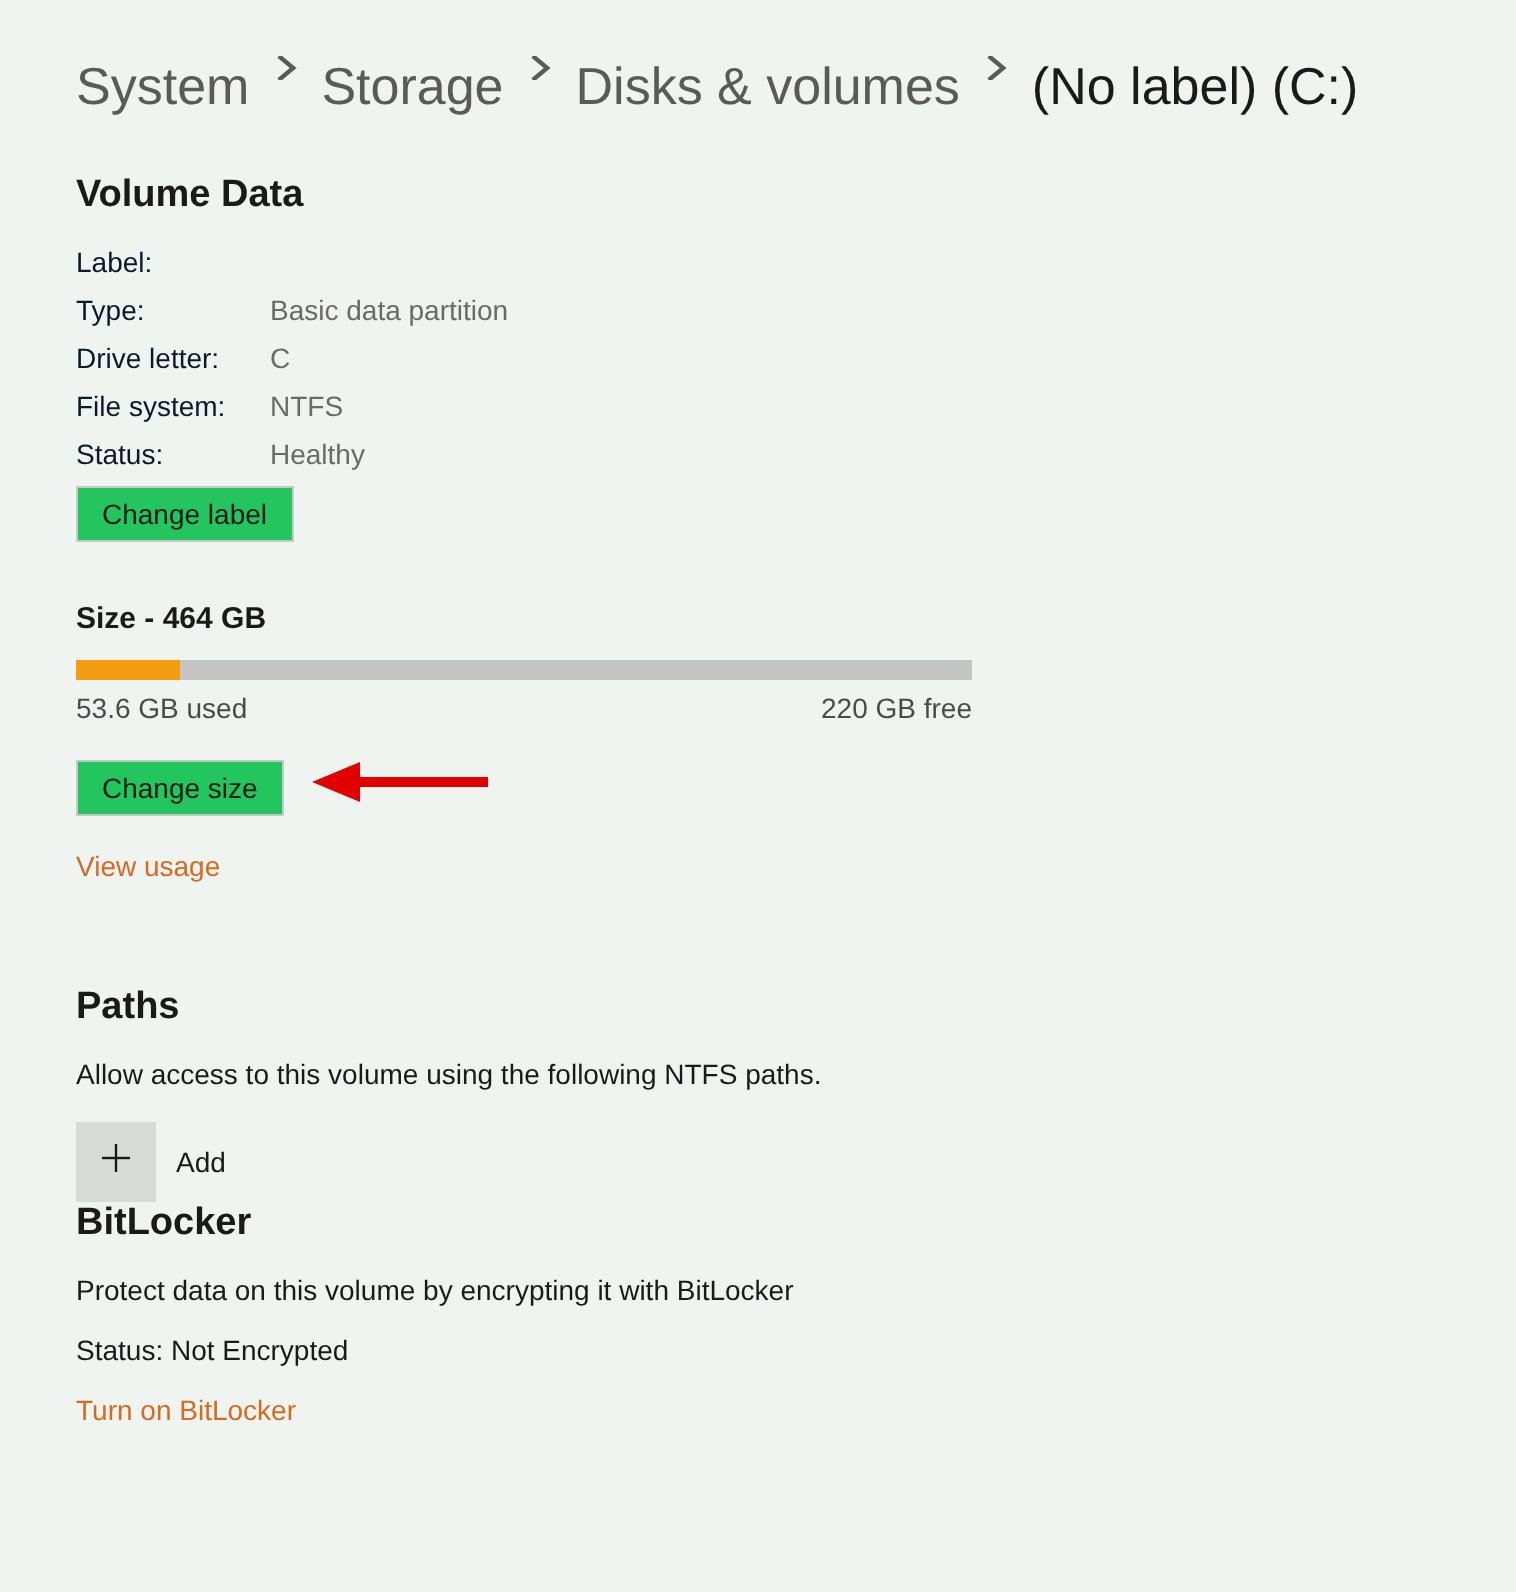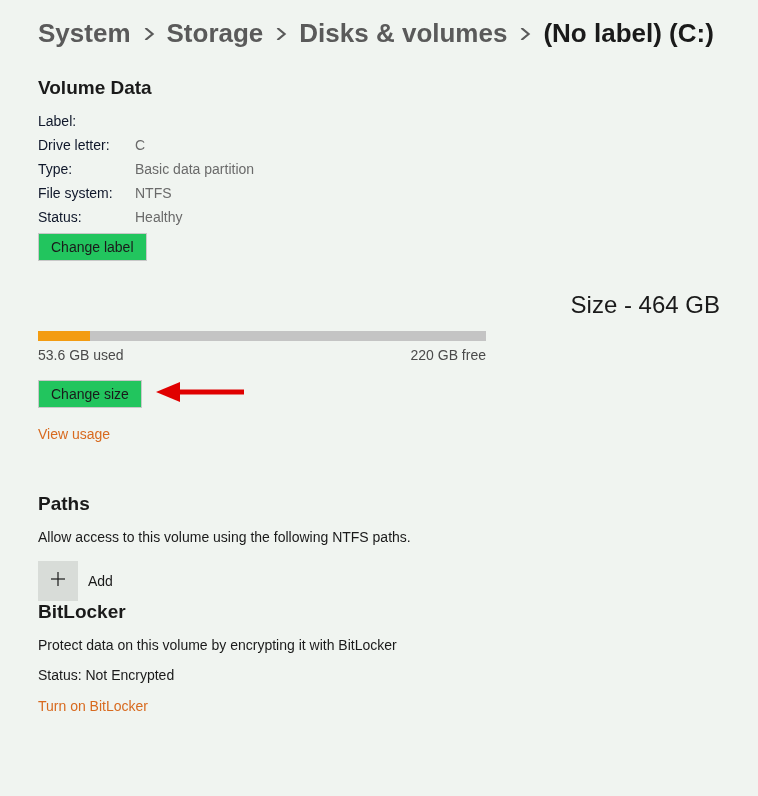--- a/index.html
+++ b/index.html
@@ -10,27 +10,28 @@
     body {
       font-family: "Segoe UI", -apple-system, sans-serif;
       background: #f0f4f0;
       width: 758px;
       height: 796px;
       padding: 18px 38px;
       color: #1a1a1a;
     }
     .breadcrumb {
       font-size: 26px;
-      font-weight: 700;
+      font-weight: 400;
       color: #5a5a5a;
       margin-bottom: 28px;
       display: flex;
-      align-items: center;
+      align-items: flex-start;
       flex-wrap: wrap;
       gap: 2px;
+      margin-top: 10px;
     }
     .breadcrumb .crumb {
       color: #5a5a5a;
     }
     .breadcrumb .crumb.current {
       color: #1a1a1a;
     }
     .breadcrumb .sep {
       display: inline-flex;
       align-items: center;
@@ -67,24 +68,23 @@
       padding: 5px 12px;
       font-size: 14px;
       font-family: inherit;
       color: #1a1a1a;
       cursor: pointer;
     }
     .size-block {
       margin-top: 30px;
     }
     .size-title {
-      font-size: 24px;
-      font-weight: 400;
+      font-size: 15px;
+      font-weight: 700;
       margin-bottom: 12px;
-      text-align: right;
     }
     .bar-wrap {
       width: 448px;
       height: 10px;
       background: #c4c4c4;
       position: relative;
     }
     .bar-fill {
       height: 100%;
       background: #f39c12;
@@ -186,26 +186,26 @@
   <span class="crumb current">(No label) (C:)</span>
 </div>
 
 <h2 class="section">Volume Data</h2>
 <div>
   <div class="vol-row">
     <span class="lbl">Label:</span>
     <span class="val"></span>
   </div>
   <div class="vol-row">
+    <span class="lbl">Type:</span>
+    <span class="val">Basic data partition</span>
+  </div>
+  <div class="vol-row">
     <span class="lbl">Drive letter:</span>
     <span class="val">C</span>
-  </div>
-  <div class="vol-row">
-    <span class="lbl">Type:</span>
-    <span class="val">Basic data partition</span>
   </div>
   <div class="vol-row">
     <span class="lbl">File system:</span>
     <span class="val">NTFS</span>
   </div>
   <div class="vol-row">
     <span class="lbl">Status:</span>
     <span class="val">Healthy</span>
   </div>
 </div>

